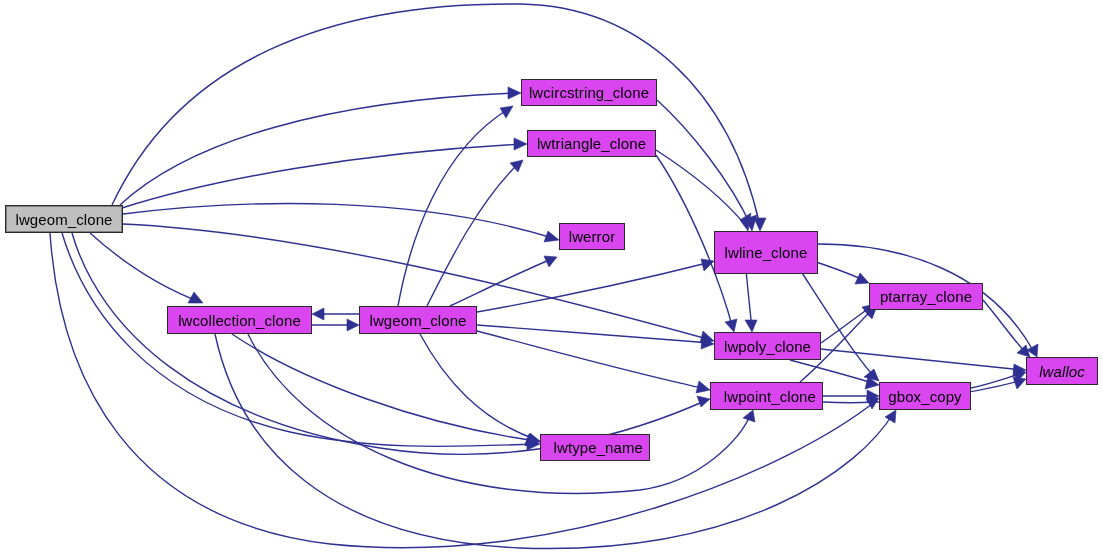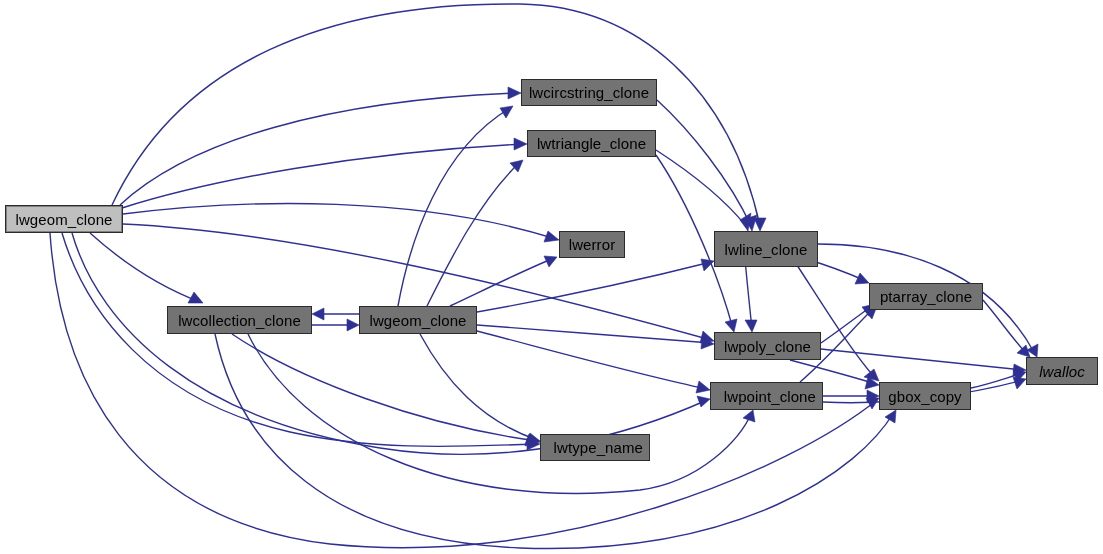--- a/index.html
+++ b/index.html
@@ -29,21 +29,21 @@
   }
   .arrowhead {
     fill: #2e3191;
     stroke: #2e3191;
     stroke-width: 0.6px;
   }
   .node-box {
     position: absolute;
     box-sizing: border-box;
     border: 1px solid #2b2b2b;
-    background: #737373;
+    background: #d946ef;
     color: #000000;
     font-size: 15px;
     line-height: 1;
     display: flex;
     align-items: center;
     justify-content: center;
     white-space: nowrap;
     letter-spacing: 0.1px;
   }
   .node-box.root {
@@ -179,25 +179,25 @@
   </div>
 
   <div class="node-box" style="left:521px; top:79px; width:136px; height:27px;">
     <span class="node-label">lwcircstring_clone</span>
   </div>
 
   <div class="node-box" style="left:527px; top:130px; width:129px; height:27px;">
     <span class="node-label">lwtriangle_clone</span>
   </div>
 
-  <div class="node-box" style="left:559px; top:231px; width:66px; height:27px;justify-content:center;">
+  <div class="node-box" style="left:559px; top:223px; width:66px; height:27px;justify-content:center;">
     <span class="node-label">lwerror</span>
   </div>
 
-  <div class="node-box" style="left:714px; top:231px; width:104px; height:36px;">
+  <div class="node-box" style="left:714px; top:231px; width:104px; height:43px;">
     <span class="node-label">lwline_clone</span>
   </div>
 
   <div class="node-box" style="left:167px; top:306px; width:145px; height:28px;">
     <span class="node-label">lwcollection_clone</span>
   </div>
 
   <div class="node-box" style="left:359px; top:306px; width:118px; height:28px;">
     <span class="node-label">lwgeom_clone</span>
   </div>

